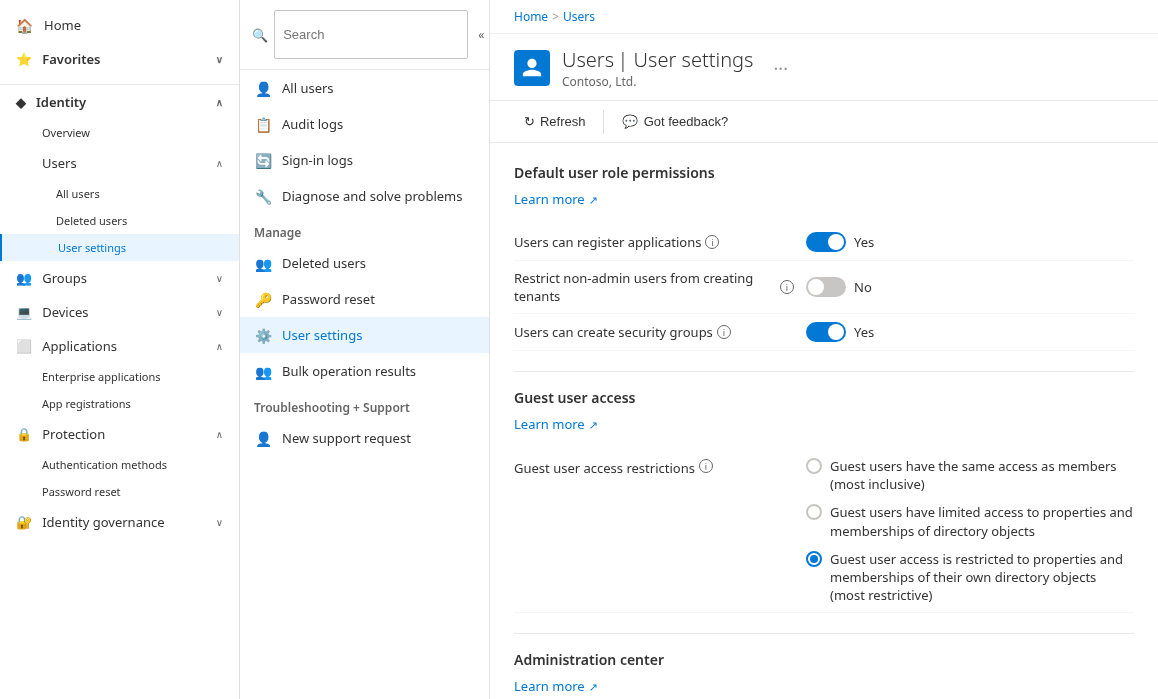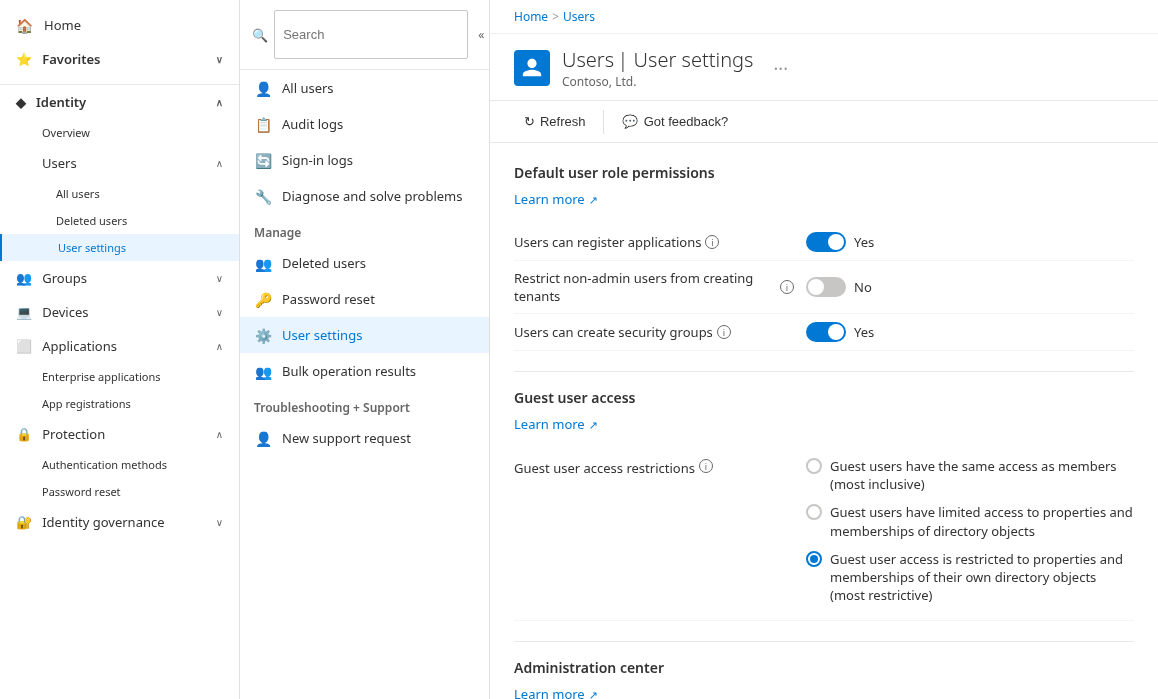--- a/index.html
+++ b/index.html
@@ -69,21 +69,21 @@
     .toggle.on { background: #0078d4; }
     .toggle.off { background: #c8c6c4; }
     .toggle-thumb { width: 16px; height: 16px; border-radius: 50%; background: #fff; position: absolute; top: 2px; transition: left 0.15s; }
     .toggle.on .toggle-thumb { left: 22px; }
     .toggle.off .toggle-thumb { left: 2px; }
     .toggle-label { font-size: 13px; color: #333; }
 
     .section-divider { margin: 20px 0 16px; border: none; border-top: 1px solid #e8e8e8; }
 
     
-    .radio-group { display: flex; flex-direction: column; gap: 10px; margin-bottom: 8px; }
+    .radio-group { display: flex; flex-direction: column; gap: 10px; }
     .radio-item { display: flex; align-items: flex-start; gap: 8px; cursor: pointer; }
     .radio-circle { width: 16px; height: 16px; border-radius: 50%; border: 2px solid #c8c6c4; display: flex; align-items: center; justify-content: center; flex-shrink: 0; margin-top: 1px; }
     .radio-circle.selected { border-color: #0078d4; }
     .radio-circle.selected::after { content: ''; width: 8px; height: 8px; border-radius: 50%; background: #0078d4; }
     .radio-text { font-size: 13px; color: #333; line-height: 1.4; }
 
     .setting-row-radio { padding: 8px 0; display: flex; align-items: flex-start; gap: 12px; border-bottom: 1px solid #f5f5f5; }
     .setting-row-radio .setting-label { align-items: flex-start; padding-top: 2px; }
   </style>
 </head>

